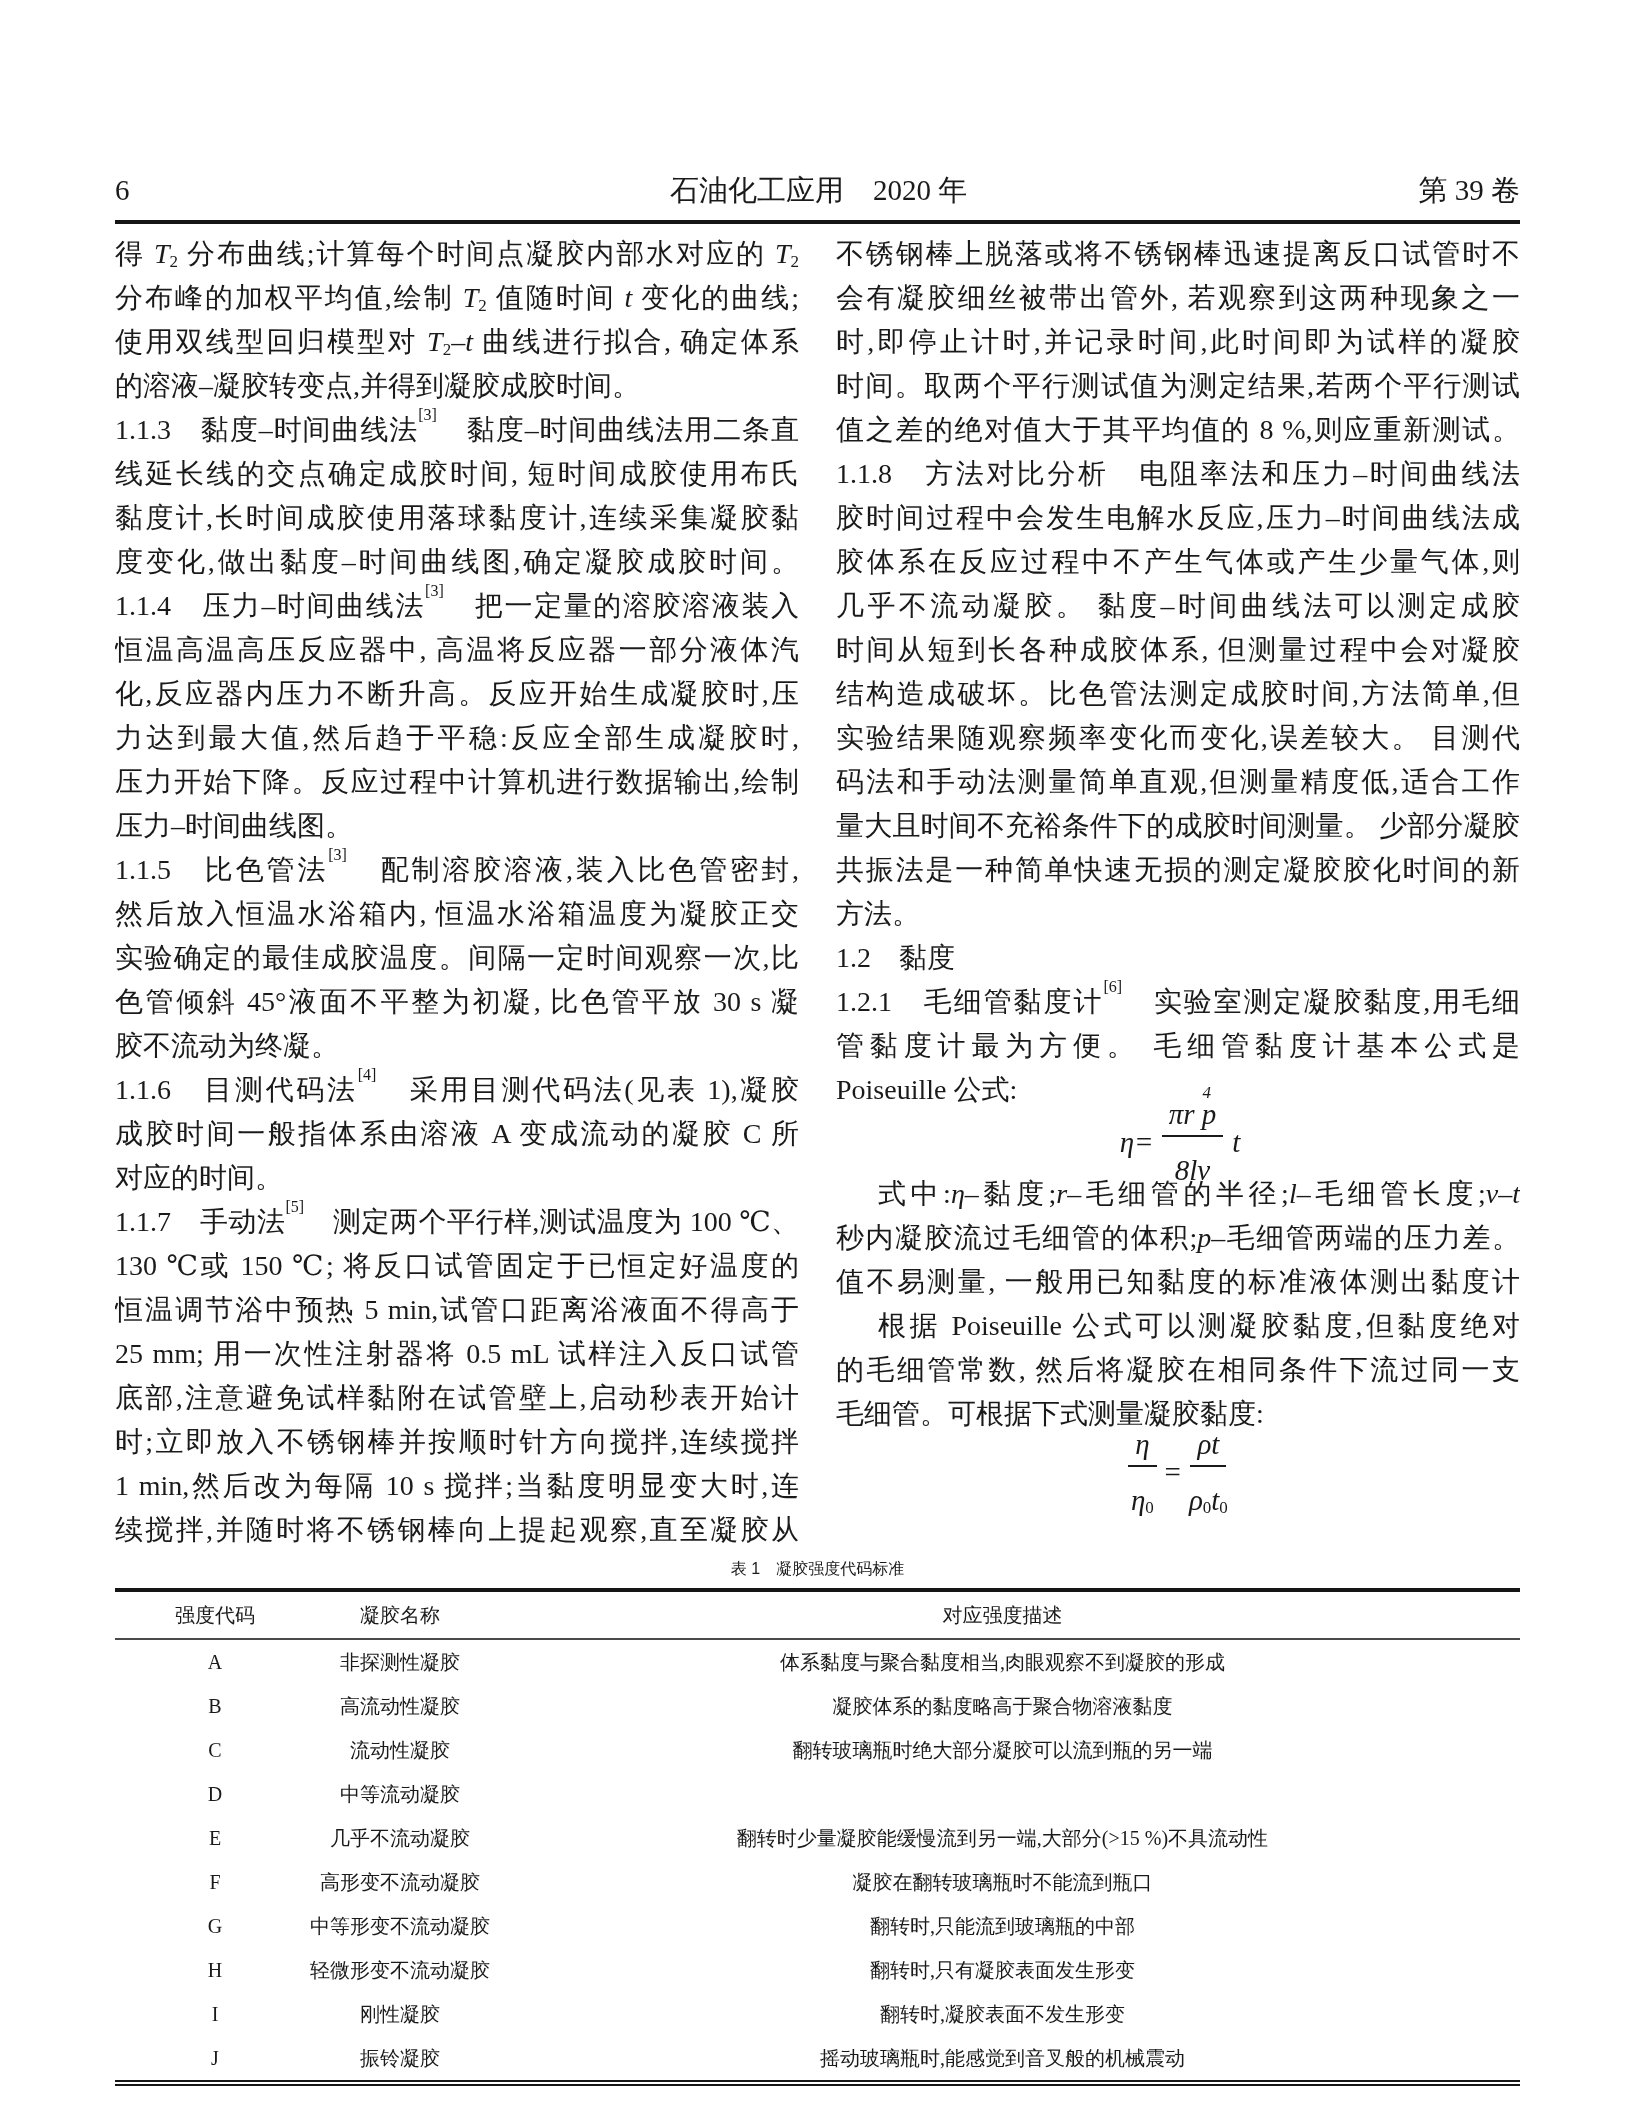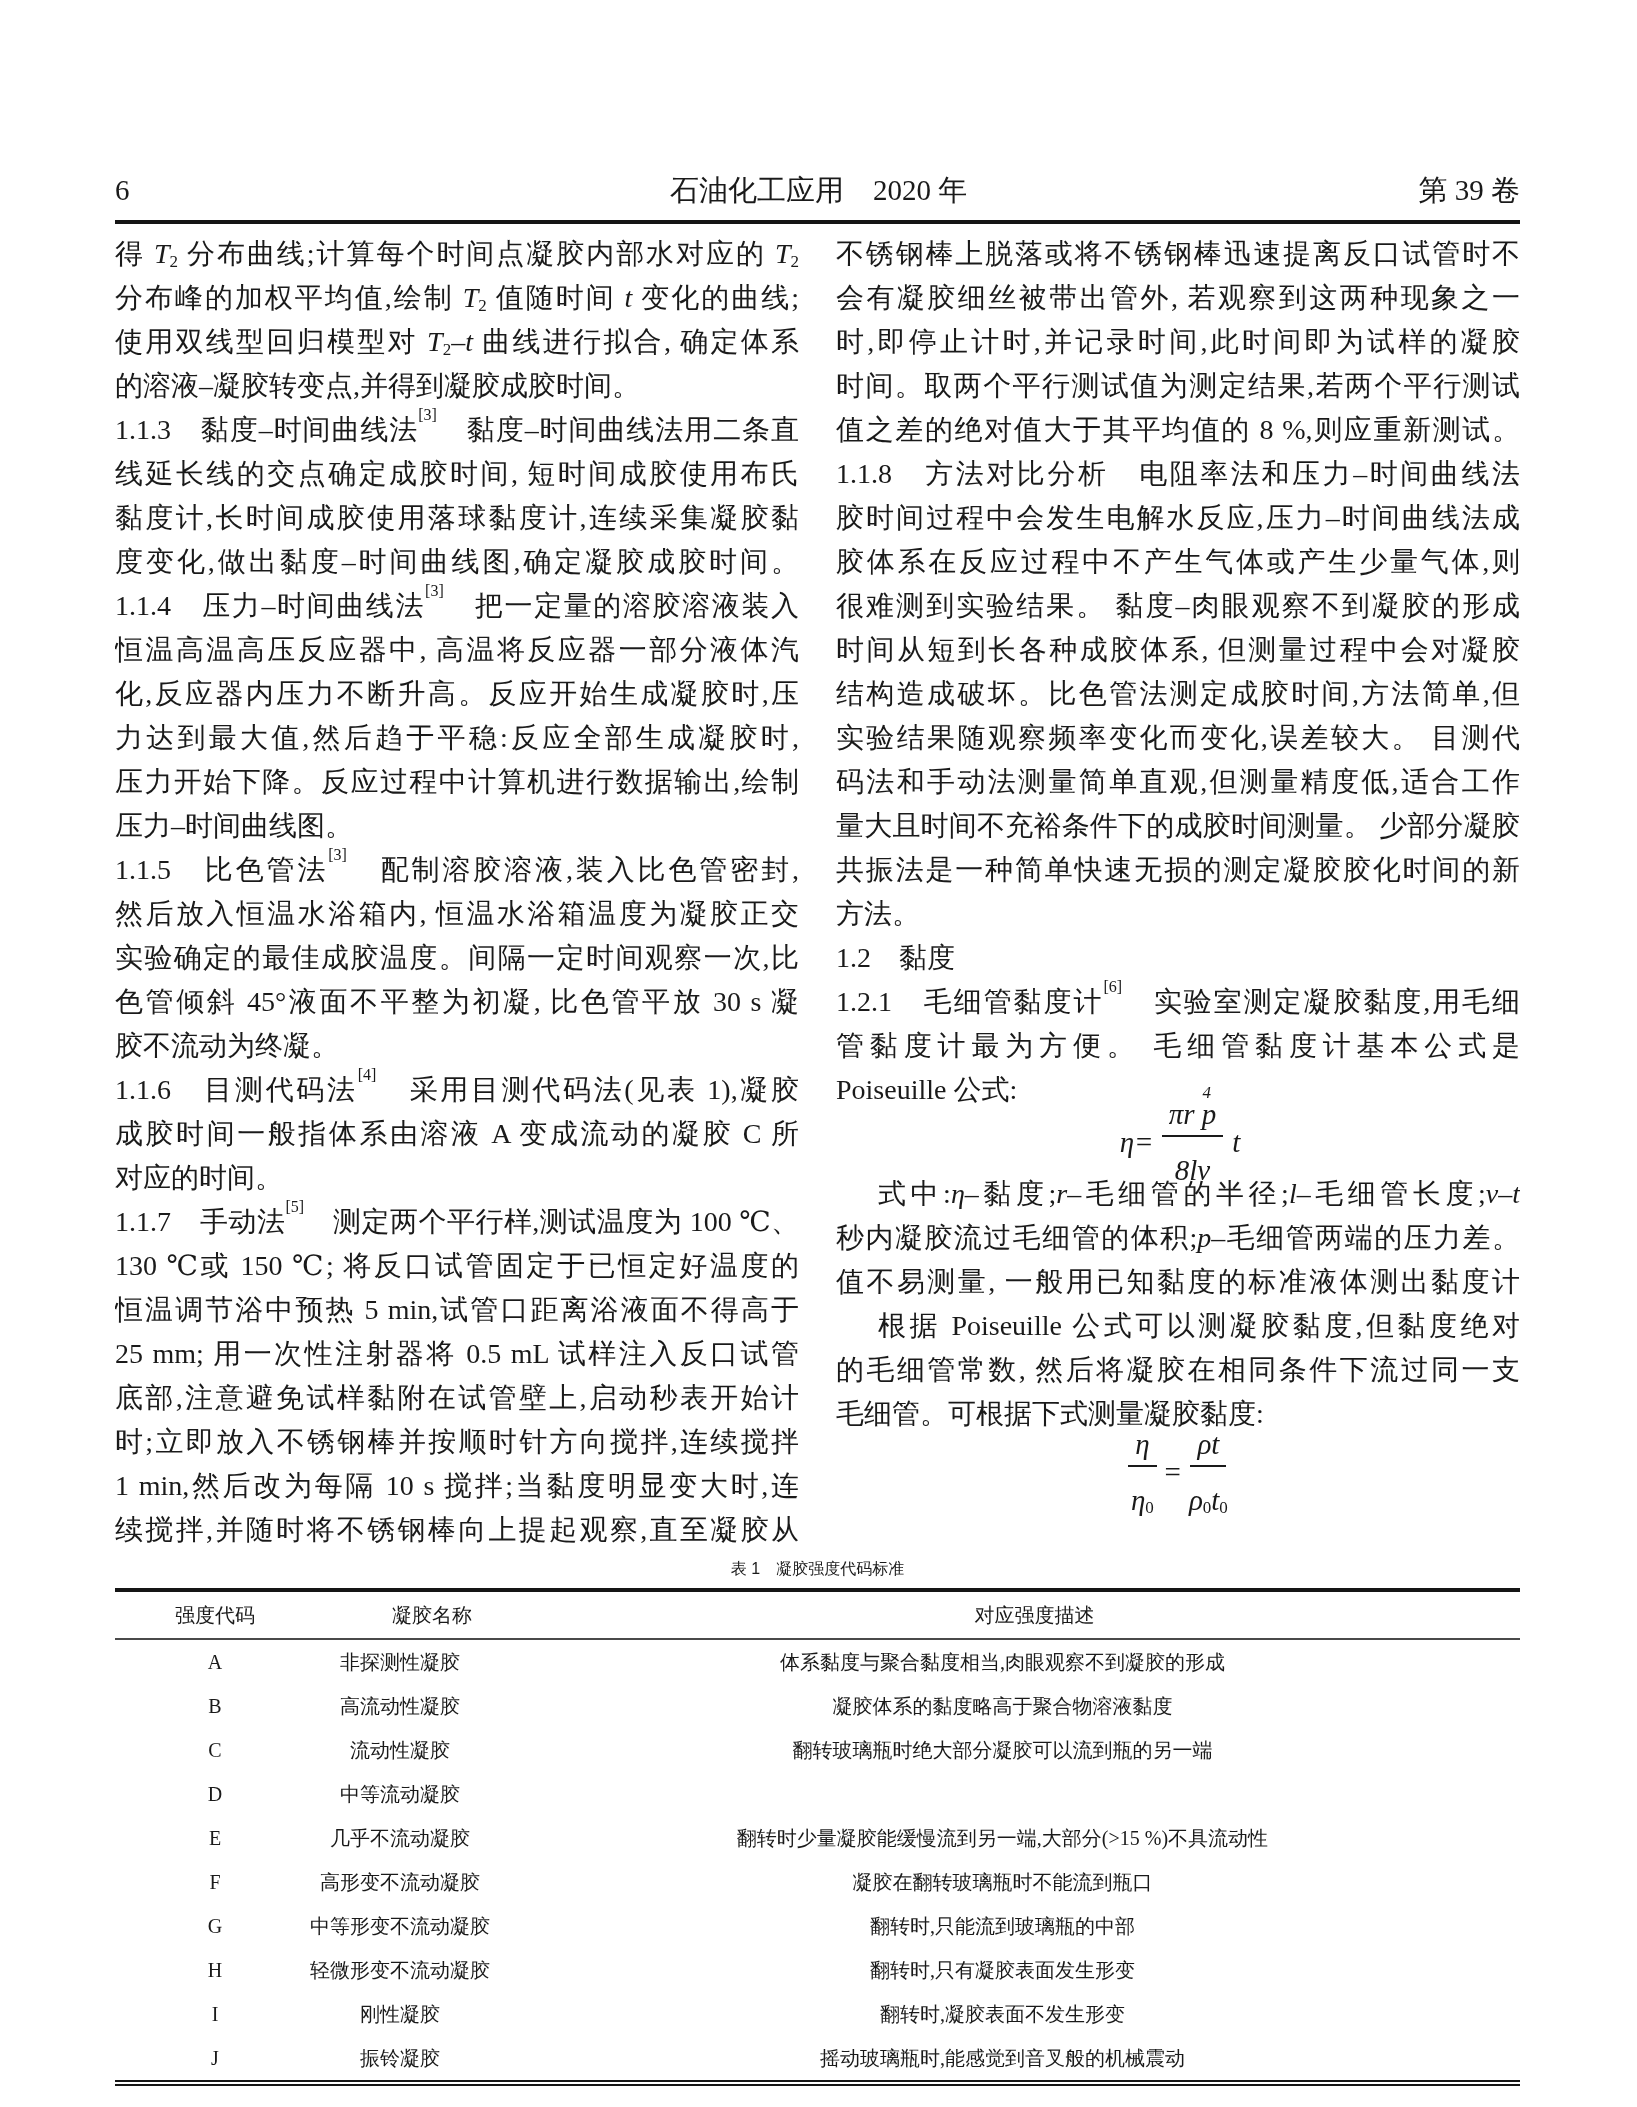--- a/index.html
+++ b/index.html
@@ -42,21 +42,21 @@
   .fr .d sub,.fr .n sub{font-size:17px;line-height:0;vertical-align:-0.2em;}
   .f1 .exp{position:absolute;top:-15px;right:20%;font-size:17px;line-height:1;font-style:italic;}
   .f-mult{margin-left:5px;}
   .f-eq{margin:0 4px;}
   
   .tblcap{
     text-align:center;font-size:16px;line-height:26px;margin:4px 0 6px;
     font-family:"Liberation Sans","DejaVu Sans",sans-serif;
   }
   .tbl{border-top:4px solid #151515;border-bottom:6px double #151515;font-size:20px;}
-  .thead{display:flex;align-items:center;height:46px;border-bottom:2px solid #4a4a4a;gap:32px;}
+  .thead{display:flex;align-items:center;height:46px;border-bottom:2px solid #4a4a4a;}
   .trow{display:flex;align-items:center;height:44px;}
   .c1{width:200px;display:flex;justify-content:center;white-space:nowrap;}
   .c2{width:170px;display:flex;justify-content:center;white-space:nowrap;}
   .c3{flex:1;display:flex;justify-content:center;white-space:nowrap;}
 </style>
 </head>
 <body>
 
 <div class="page">
 
@@ -119,21 +119,21 @@
           <div class="tl">不锈钢棒上脱落或将不锈钢棒迅速提离反口试管时不</div>
           <div class="tl">会有凝胶细丝被带出管外, 若观察到这两种现象之一</div>
           <div class="tl">时,即停止计时,并记录时间,此时间即为试样的凝胶</div>
           <div class="tl">时间。取两个平行测试值为测定结果,若两个平行测试</div>
           <div class="tl">值之差的绝对值大于其平均值的 8 %,则应重新测试。</div>
         </div>
       <div>
           <div class="tl">1.1.8　方法对比分析　电阻率法和压力–时间曲线法</div>
           <div class="tl">胶时间过程中会发生电解水反应,压力–时间曲线法成</div>
           <div class="tl">胶体系在反应过程中不产生气体或产生少量气体,则</div>
-          <div class="tl">很难测到实验结果。 黏度–肉眼观察不到凝胶的形成</div>
+          <div class="tl">几乎不流动凝胶。 黏度–时间曲线法可以测定成胶</div>
           <div class="tl">时间从短到长各种成胶体系, 但测量过程中会对凝胶</div>
           <div class="tl">结构造成破坏。比色管法测定成胶时间,方法简单,但</div>
           <div class="tl">实验结果随观察频率变化而变化,误差较大。 目测代</div>
           <div class="tl">码法和手动法测量简单直观,但测量精度低,适合工作</div>
           <div class="tl">量大且时间不充裕条件下的成胶时间测量。 少部分凝胶</div>
           <div class="tl">共振法是一种简单快速无损的测定凝胶胶化时间的新</div>
           <div class="tl nl">方法。</div>
         </div>
       <div class="tl nl">1.2　黏度</div>
       <div>

